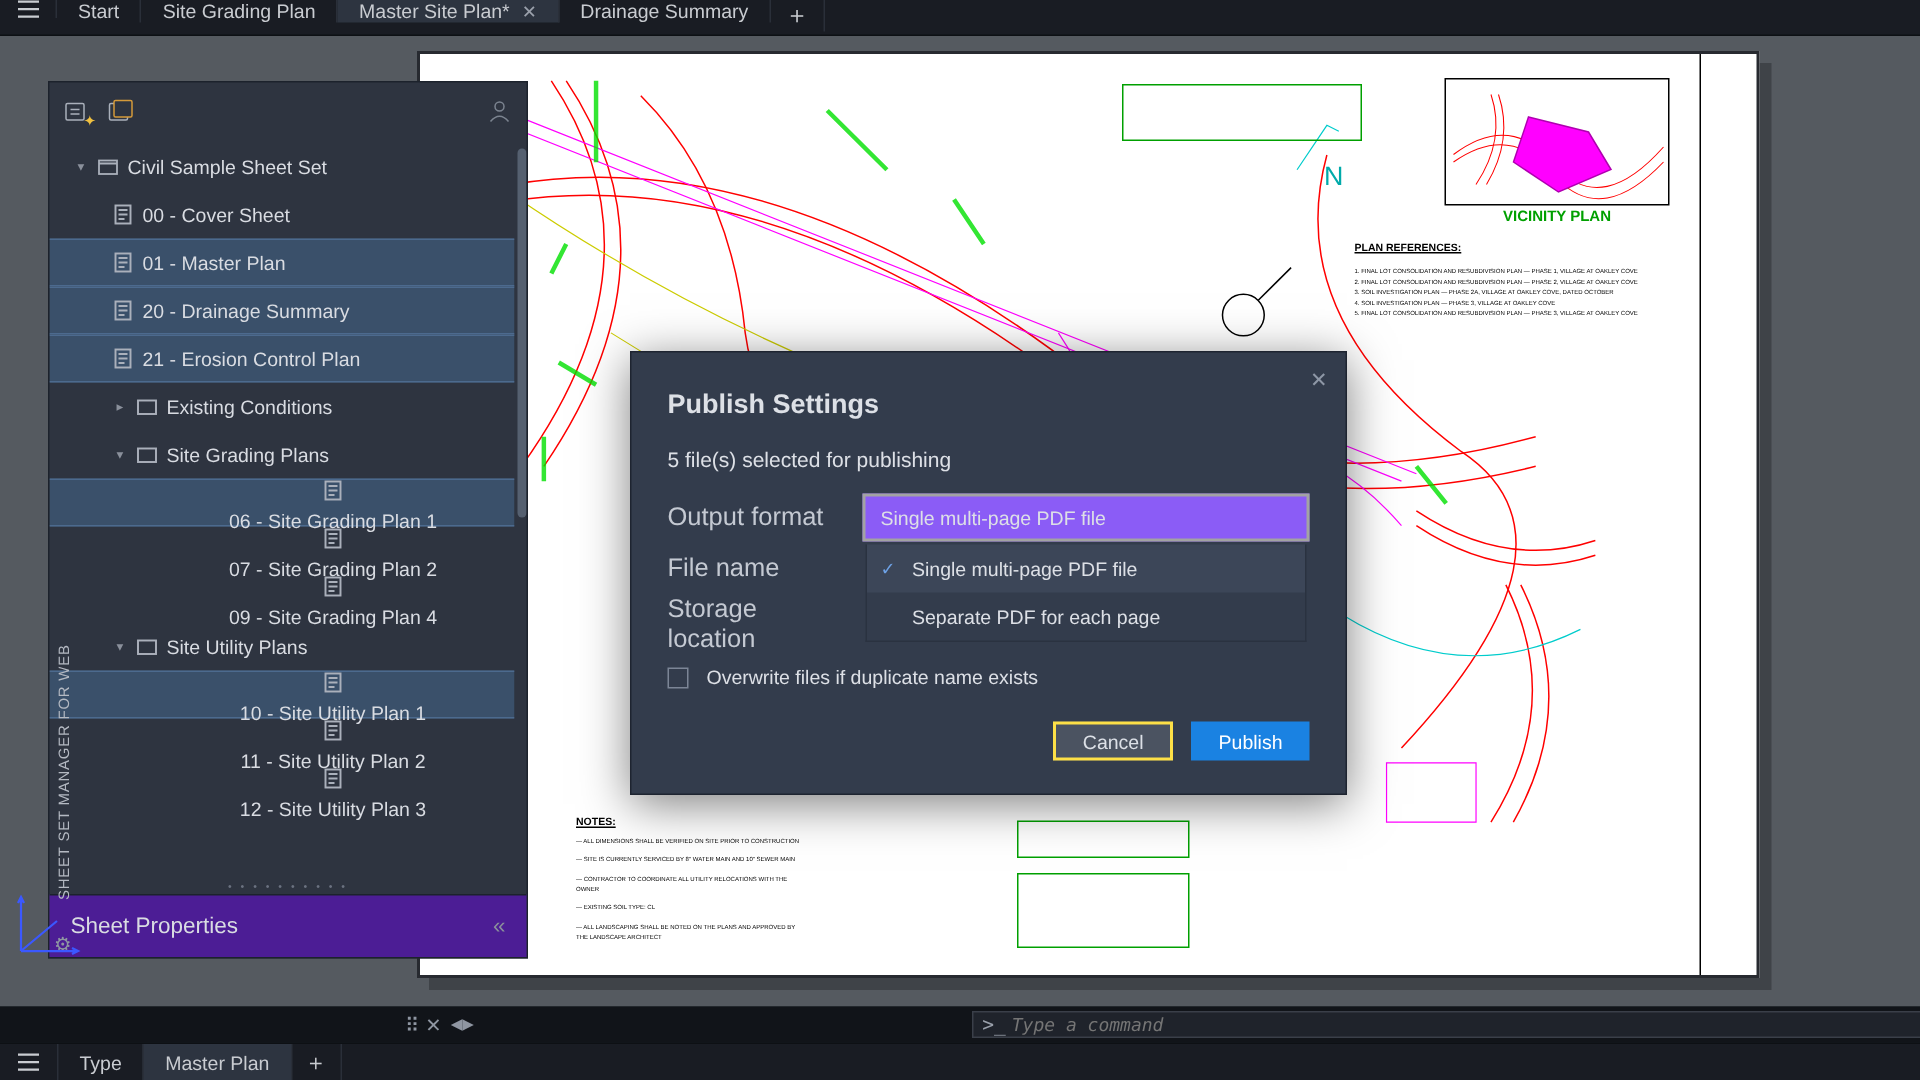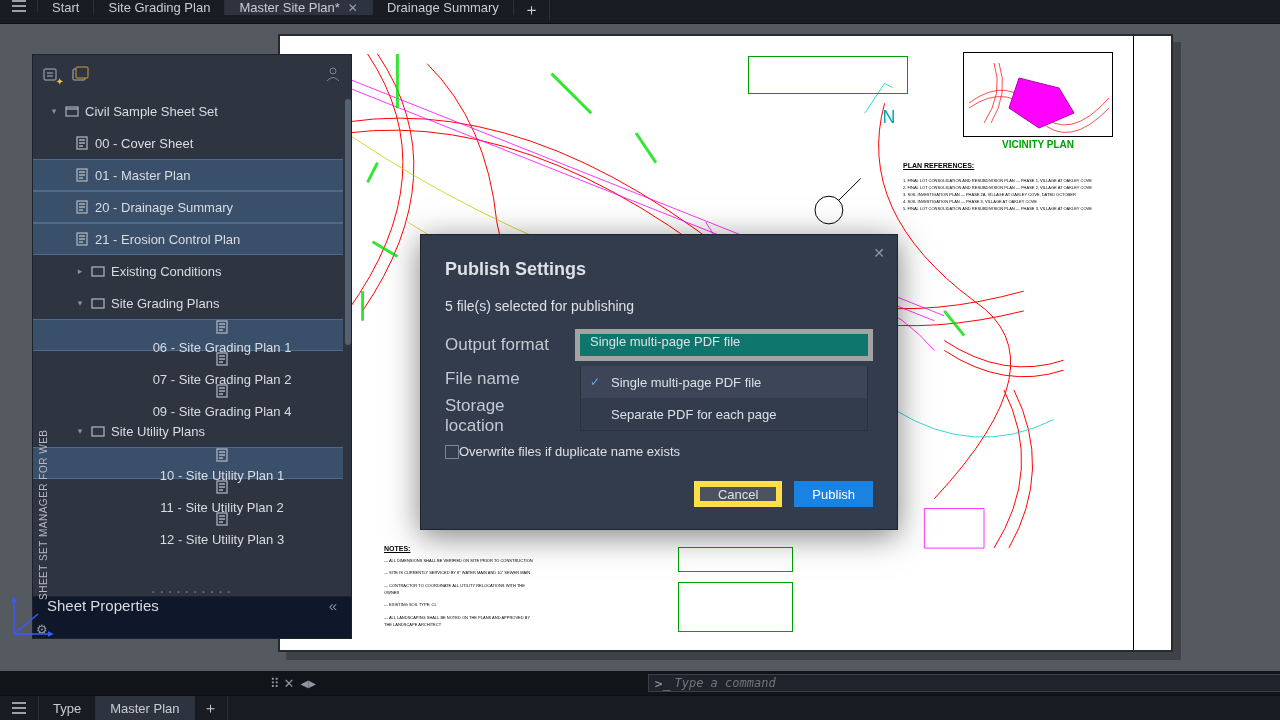--- a/index.html
+++ b/index.html
@@ -68,46 +68,46 @@
   .tree-scroll { position:absolute; right:0; top:4px; width:6px; height:50%; background:#556070; border-radius:3px;}
   .tree-row { display:flex; align-items:center; height:32px; padding-left:16px; gap:6px; color:#d9dce2; border-top:1px solid transparent; border-bottom:1px solid transparent;}
   .tree-row.l1 { padding-left:42px; }
   .tree-row.l2 { padding-left:68px;flex-direction:column; }
   .tree-row.selected { background:#3a506a; border-top:1px solid #4c6a8e; border-bottom:1px solid #4c6a8e;}
   .caret { width:10px; height:10px; display:inline-flex; align-items:center; justify-content:center; color:#8a909b; font-size:9px;}
   .doc-icon, .folder-icon { width:14px; height:14px; display:inline-flex; align-items:center; justify-content:center;}
   .doc-icon svg, .folder-icon svg { fill:none; stroke:#aab0bb; stroke-width:1.3;}
   .dragger { height:10px; display:flex; align-items:center; justify-content:center; color:#6b7280; letter-spacing:2px; font-size:7px;}
 
-  .sheet-props { height:42px; background:#0f172a; border-top:1px solid #1c222c; display:flex; padding:0 14px; color:#d9dce2; font-size:15px; justify-content:space-between;}
+  .sheet-props { height:42px; background:#4c1d95; border-top:1px solid #1c222c; display:flex; align-items:center; padding:0 14px; color:#d9dce2; font-size:15px; justify-content:space-between;}
   .sheet-props .chevup { color:#8a909b; }
 
   
   .ssm-ctrl { position:absolute; top:34px; left:36px; width:14px; display:flex; flex-direction:column; gap:6px; align-items:center; color:#a6adb7; font-size:10px;}
   .ssm-ctrl div { cursor:pointer;}
 
   
   .modal { position:absolute; top:210px; left:420px; width:478px; background:#333c4c; border:1px solid #1e2430; box-shadow: 0 6px 30px rgba(0,0,0,0.5); color:#dde0e6;}
   .modal-close { position:absolute; top:10px; right:12px; color:#8e97a6; font-size:14px; }
   .modal h1 { font-size:18px; font-weight:600; padding:24px 24px 0 24px; }
   .modal .subtitle { padding:18px 24px 14px 24px; font-size:14px; font-weight:500; }
   .modal .form { padding: 0 24px 6px 24px; }
   .modal .row { display:flex; align-items:center; min-height:34px; }
   .modal .label { width:130px; padding-right:10px; color:#c4c9d2; font-size:17px;}
   .modal .field { flex:1; }
-  .modal .select { height:32px; background:#0f766e; border:5px solid #a3a3a3; display:flex; padding:0 10px; position:relative;}
+  .modal .select { height:32px; background:#8b5cf6; border:2px solid #a3a3a3; display:flex; align-items:center; padding:0 10px; position:relative;}
   .modal .dropdown { position:absolute; left:0; right:0; top:32px; background:#333c4c; border:1px solid #2a3240; border-top:none;}
   .modal .option { height:32px; display:flex; align-items:center; padding:0 10px 0 30px; position:relative;}
   .modal .option.selected { background:#3c4658; }
   .modal .option .check { position:absolute; left:9px; color:#6ea2e6; font-size:12px;}
-  .modal .chk { display:flex; align-items:center; padding:8px 0 16px 0;}
+  .modal .chk { display:flex; align-items:center; gap:12px; padding:8px 0 16px 0;}
   .modal .chk-box { width:14px; height:14px; border:1.5px solid #7c8596; }
   .modal .btns { display:flex; justify-content:flex-end; gap:12px; padding:0 24px 22px 24px;}
   .modal button { height:26px; padding:0 18px; font-size:13px; border:none; cursor:pointer;}
-  .modal .btn-cancel { background:#4b5361; color:#dce0e7; border:6px solid #fde047;}
+  .modal .btn-cancel { background:#4b5361; color:#dce0e7; border:2px solid #fde047;}
   .modal .btn-primary { background:#1a82e2; color:white; }
 
   
   .ucs { position:absolute; left:10px; bottom:33px; width:46px; height:46px; }
   .ucs svg { stroke:#3b58ff; stroke-width:1.5; fill:none;}
 
   .mini-icons-bl { position:absolute; left:36px; bottom:34px; color:#8f96a2; font-size:13px;}
 </style>
 </head>
 <body>

